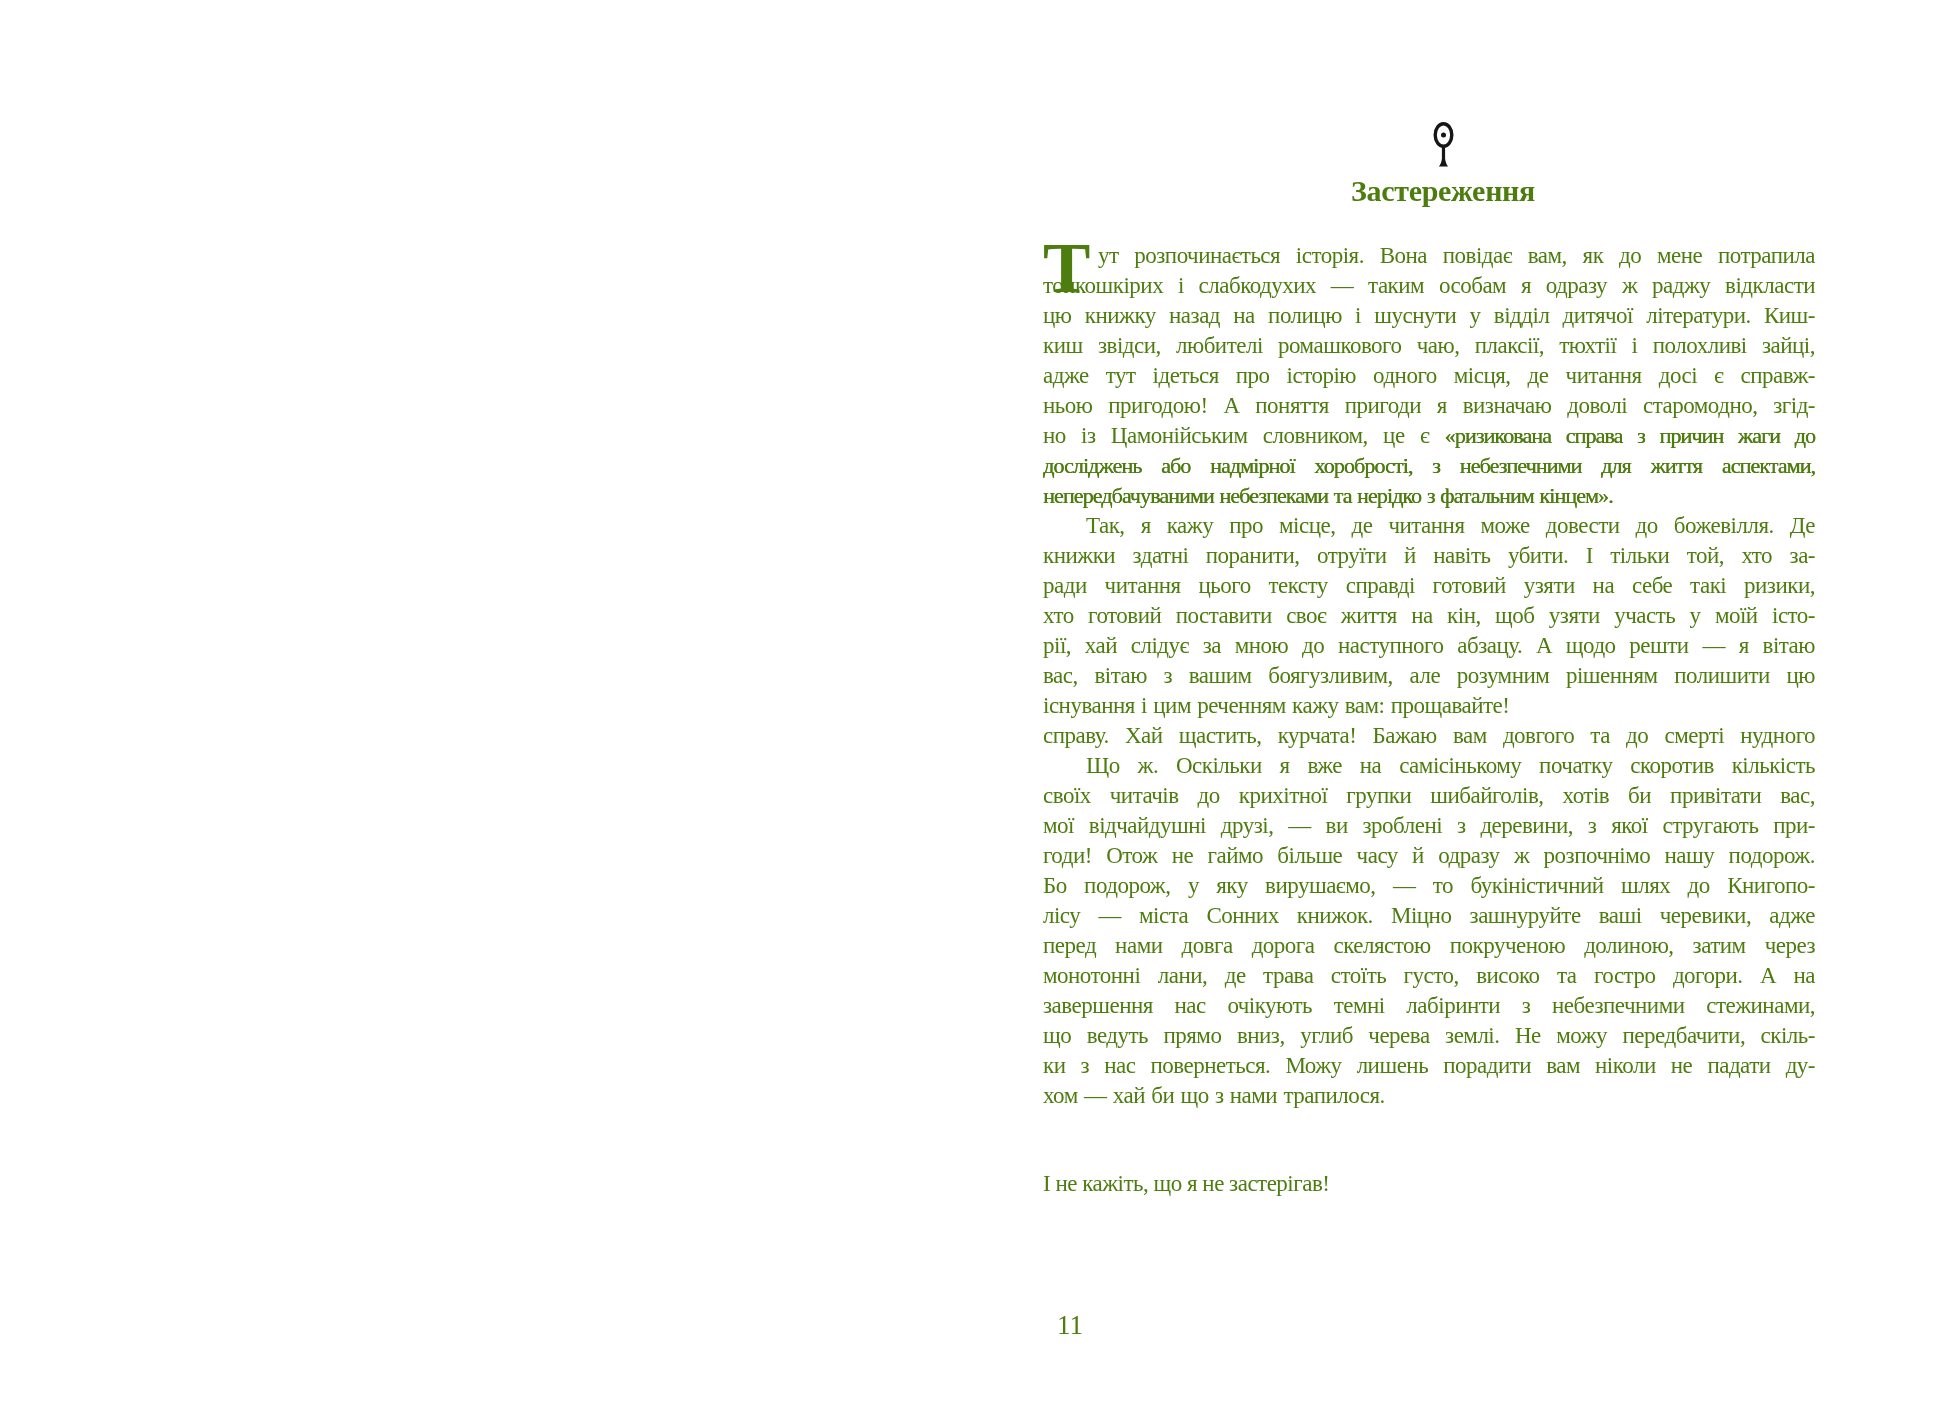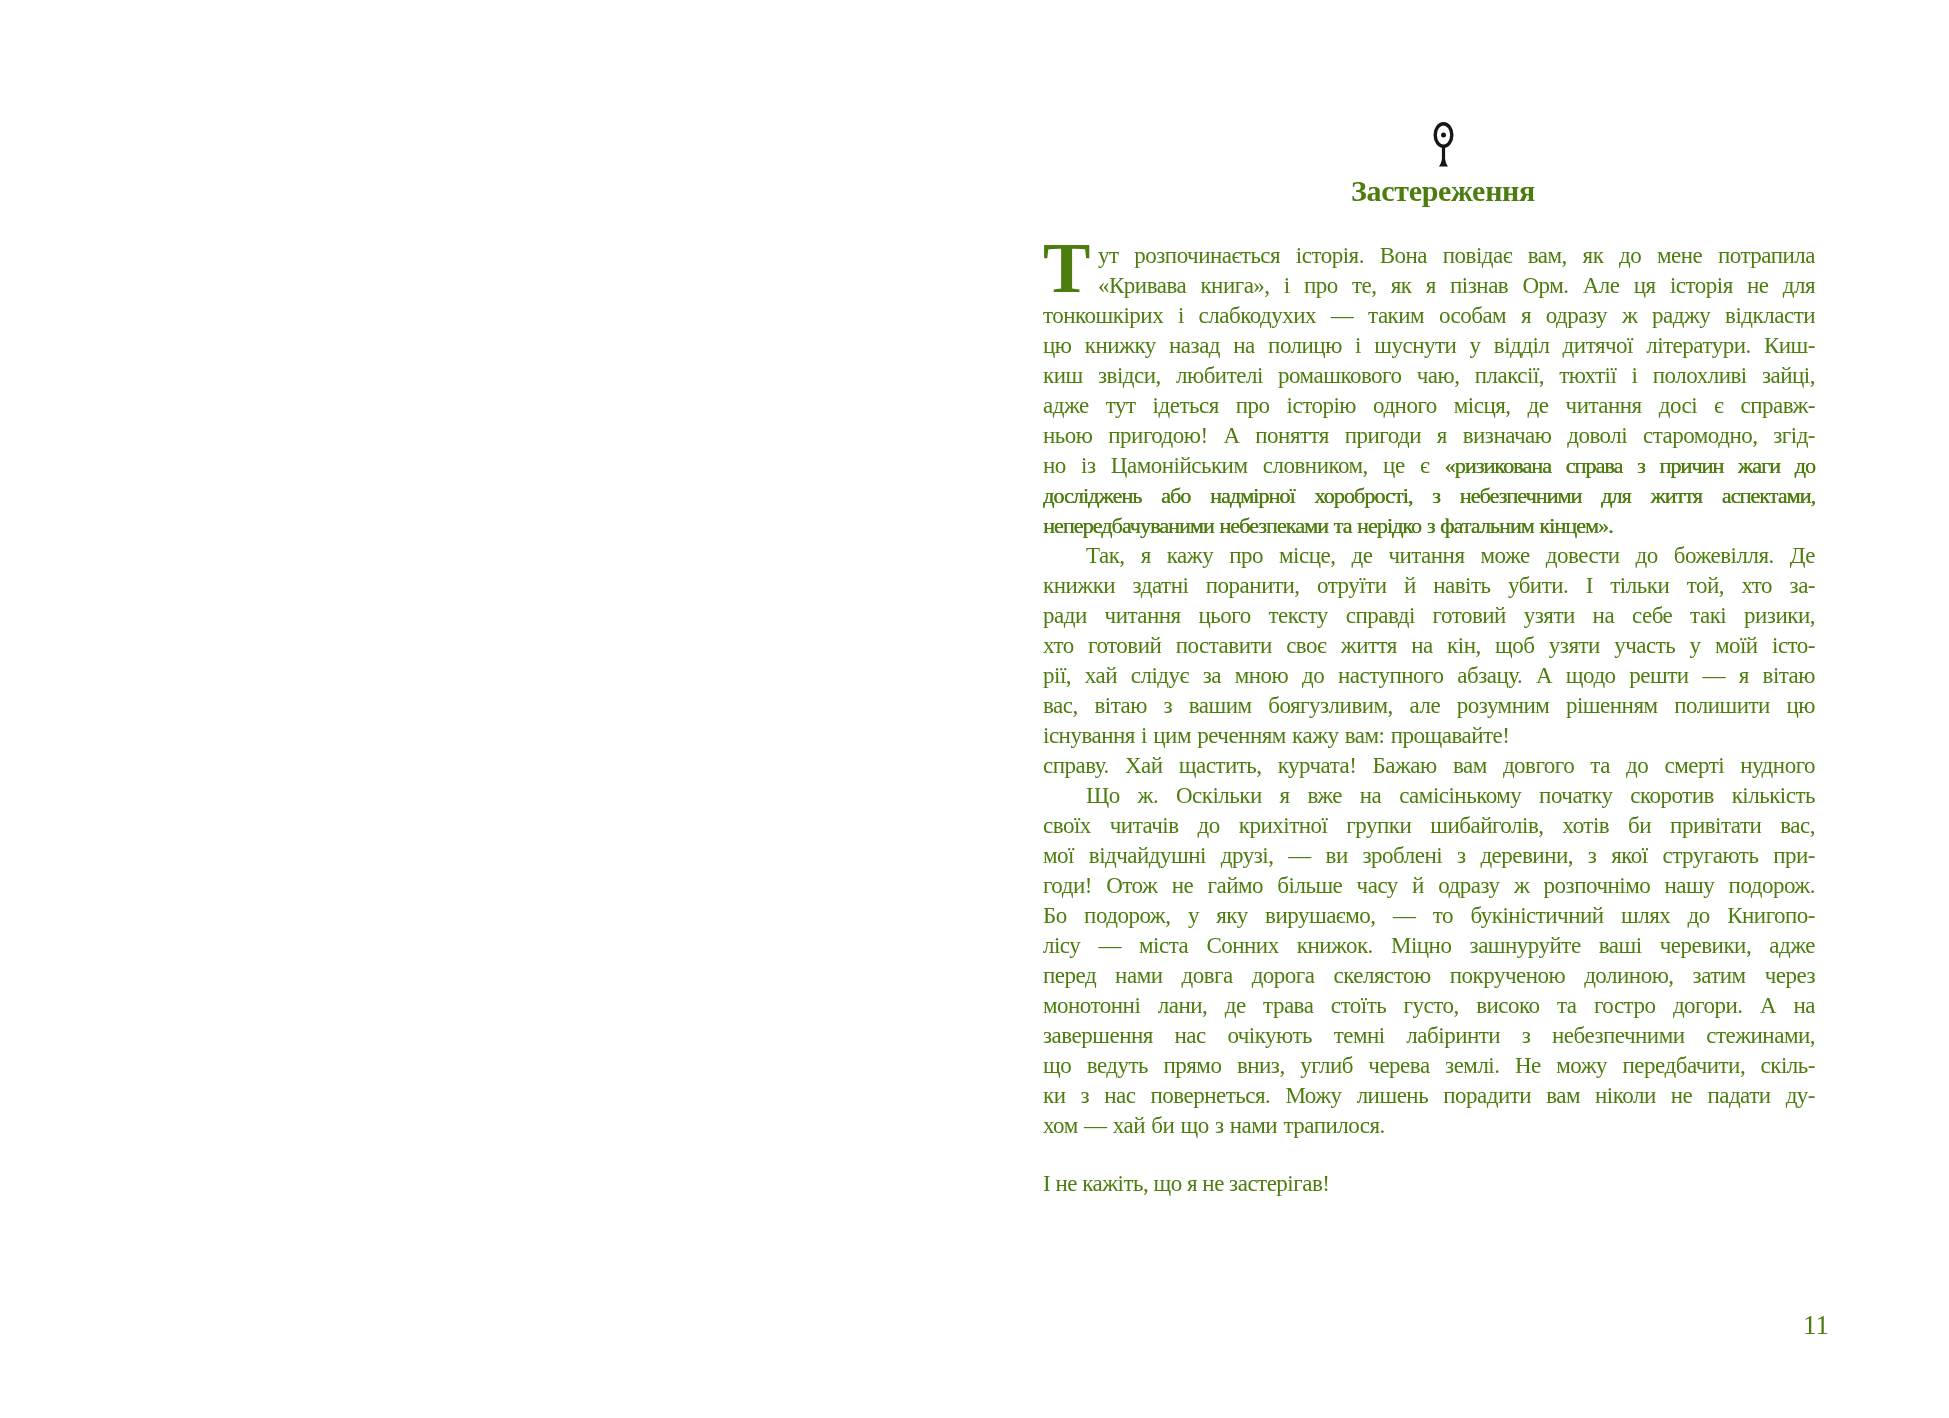--- a/index.html
+++ b/index.html
@@ -39,21 +39,21 @@
     font-size:71px; line-height:71px; font-weight:700; letter-spacing:0;
   }
 
   .closing {
     position:absolute; top:1169px; left:0; width:772px;
     font-size:23px; line-height:30px; letter-spacing:-0.5px;
   }
 
   .pagenum {
     position:absolute; top:1310px; left:14px; width:100%;
-    text-align:right; font-size:27px; line-height:30px;
+    text-align:left; font-size:27px; line-height:30px;
   }
 </style>
 </head>
 <body>
 
 <div class="page">
   <div class="column">
 
     <div class="ornament-wrap">
       <svg width="23" height="47" viewBox="0 0 23 47" aria-hidden="true">
@@ -61,21 +61,20 @@
         <circle cx="11.5" cy="13" r="2.5" fill="#161616"></circle>
         <rect x="9.9" y="23.5" width="3.2" height="14.5" fill="#161616"></rect>
         <path d="M6.8,44.6 C8.3,42.9 9.3,40.6 9.9,37.2 h3.2 c0.6,3.4 1.6,5.7 3.1,7.4 z" fill="#161616"></path>
       </svg>
     </div>
 
     <h1 class="title">Застереження</h1>
 
     <div class="body" id="body-text">
         <div class="line pad"><span>ут розпочинається історія. Вона повідає вам, як до мене потрапила</span></div>
-        <div class="line pad"><span>«Кривава книга», і про те, як я пізнав Орм. Але ця історія не для</span></div>
         <div class="line"><span>тонкошкірих і слабкодухих — таким особам я одразу ж раджу відкласти</span></div>
         <div class="line"><span>цю книжку назад на полицю і шуснути у відділ дитячої літератури. Киш-</span></div>
         <div class="line"><span>киш звідси, любителі ромашкового чаю, плаксії, тюхтії і полохливі зайці,</span></div>
         <div class="line"><span>адже тут ідеться про історію одного місця, де читання досі є справж-</span></div>
         <div class="line"><span>ньою пригодою! А поняття пригоди я визначаю доволі старомодно, згід-</span></div>
         <div class="line"><span>но із Цамонійським словником, це є </span><span class="gothic">«ризикована справа з причин жаги до</span></div>
         <div class="line"><span class="gothic">досліджень або надмірної хоробрості, з небезпечними для життя аспектами,</span></div>
         <div class="line last"><span class="gothic">непередбачуваними небезпеками та нерідко з фатальним кінцем».</span></div>
         <div class="line indent"><span>Так, я кажу про місце, де читання може довести до божевілля. Де</span></div>
         <div class="line"><span>книжки здатні поранити, отруїти й навіть убити. І тільки той, хто за-</span></div>

